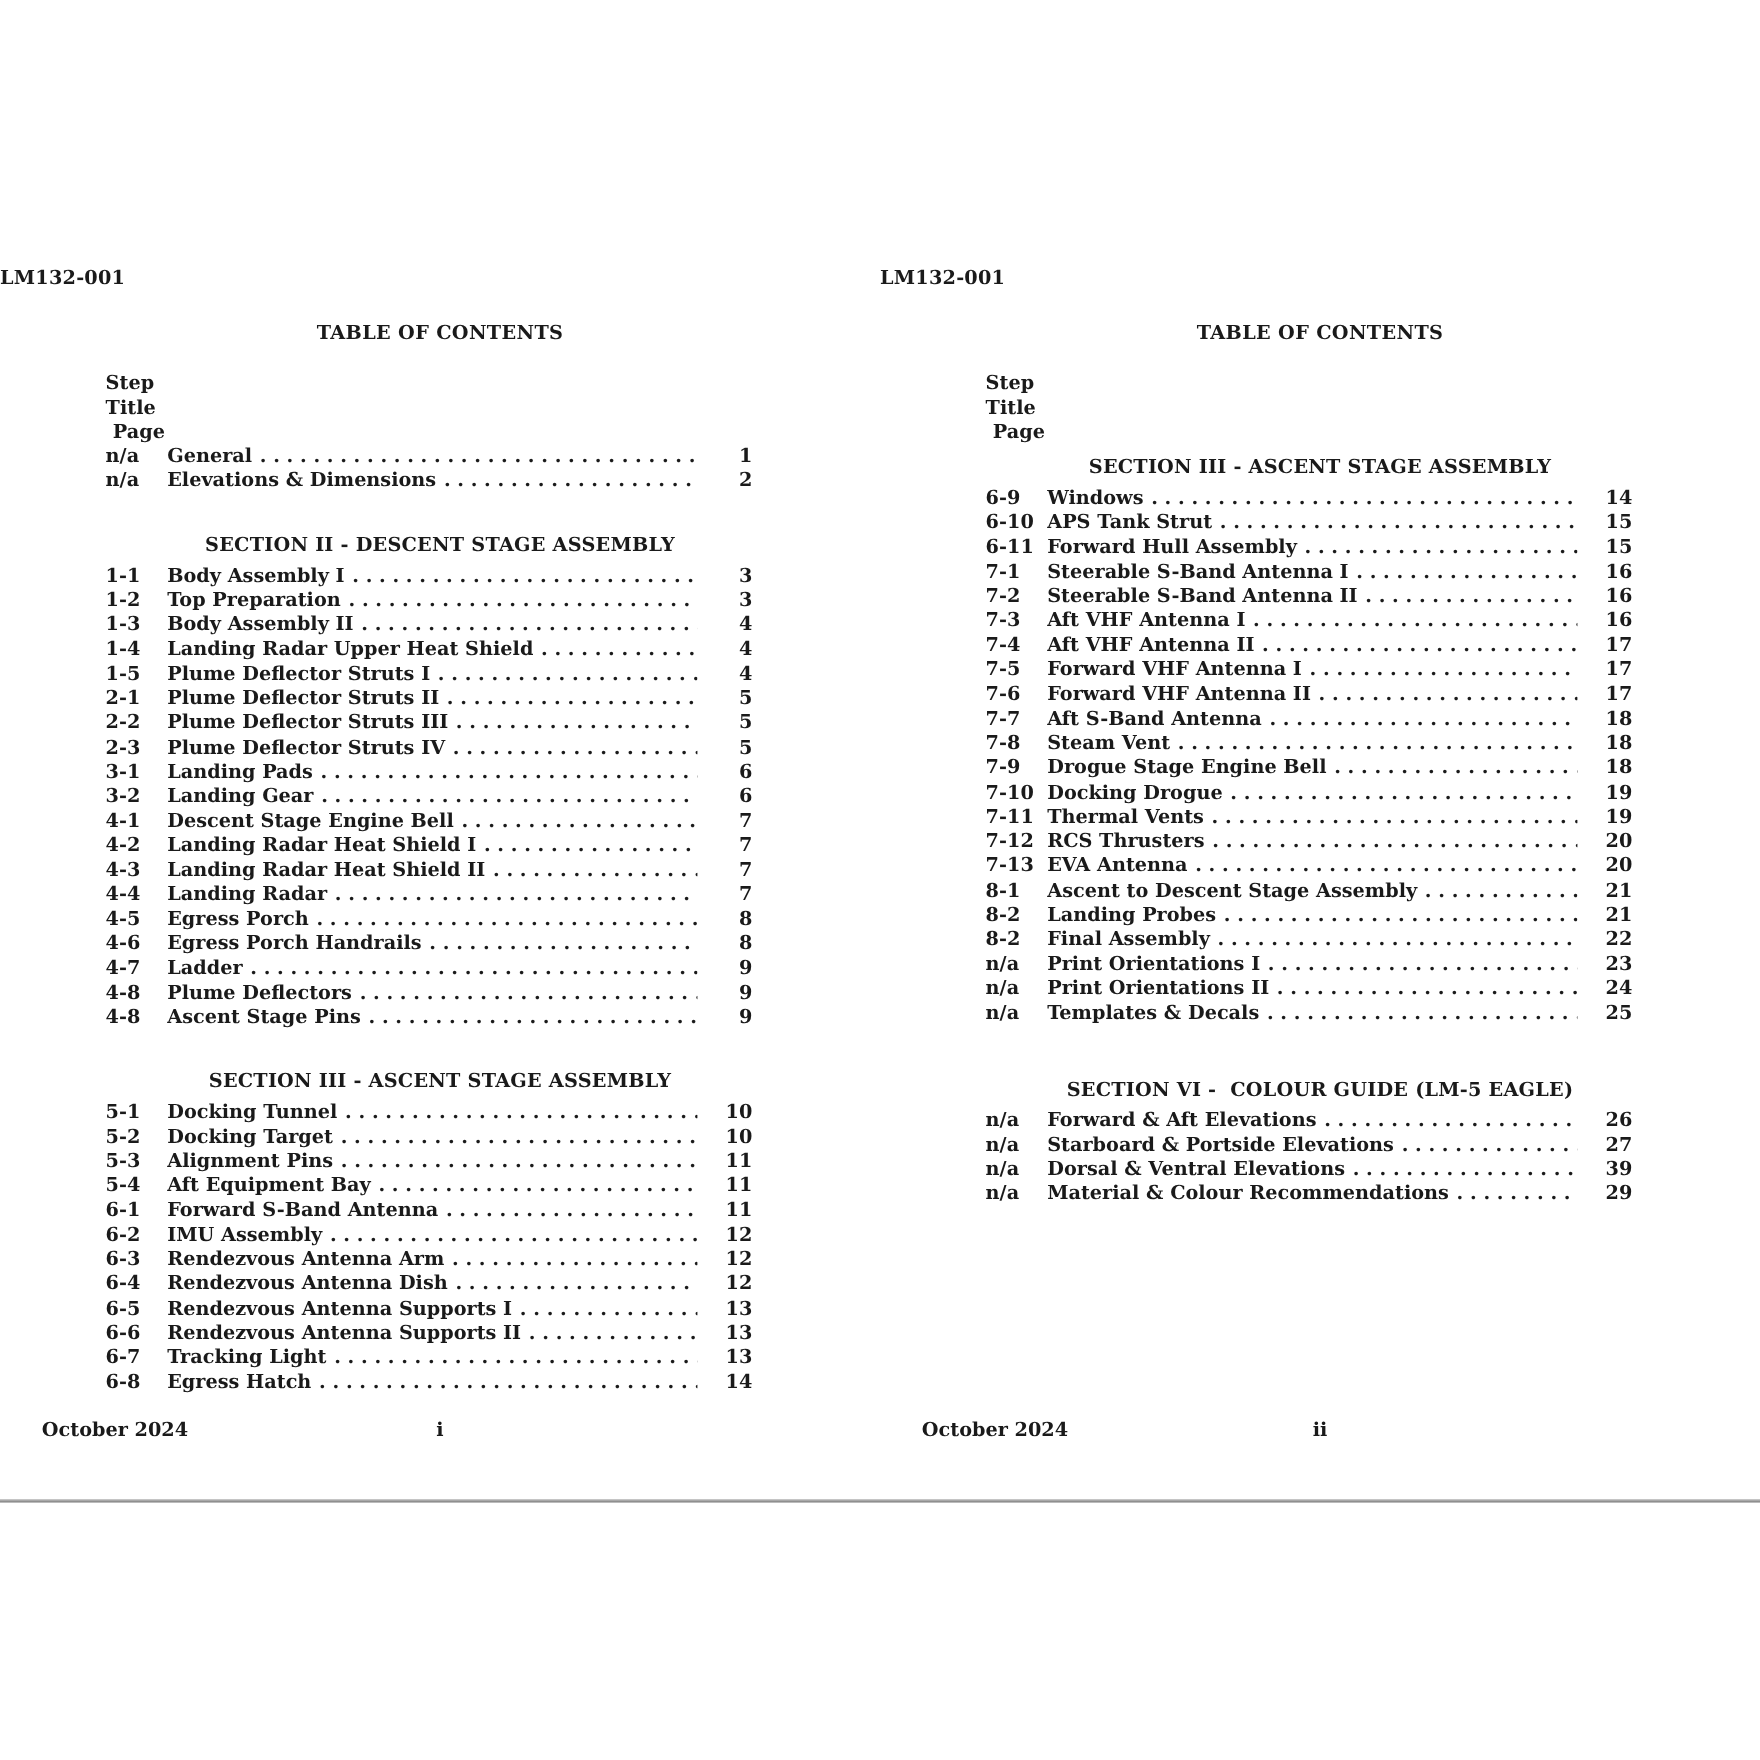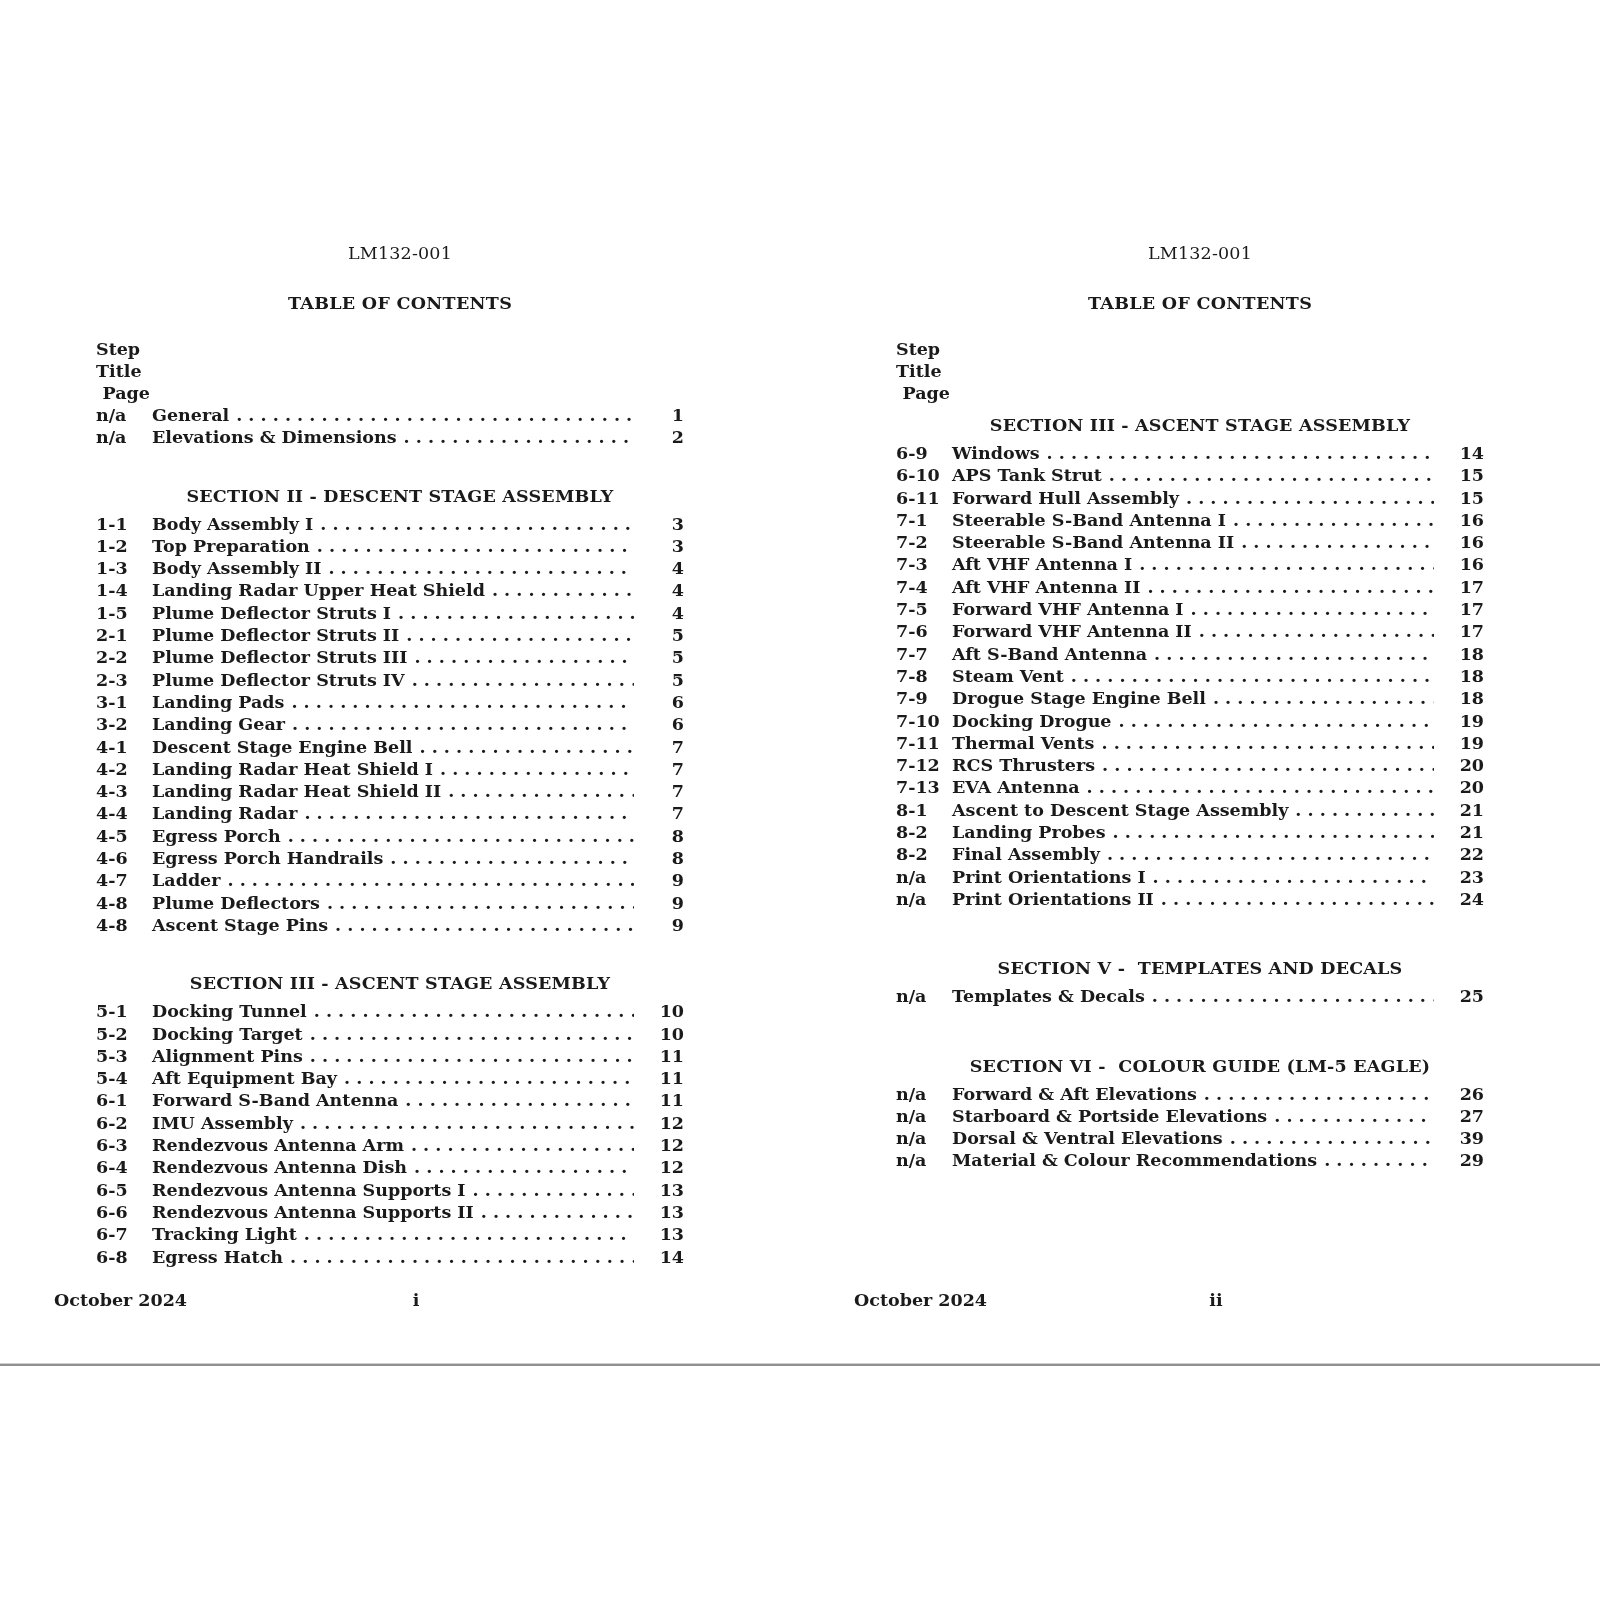--- a/index.html
+++ b/index.html
@@ -27,23 +27,23 @@
   }
   .page {
     position: relative;
     width: 800px;
     height: 1600px;
     box-sizing: border-box;
     padding-top: 242px;
     font-size: 17.5px;
   }
   .doc-number {
-    text-align: center;
+    text-align: left;
     line-height: 22px;
-    font-weight: 400;
+    font-weight: 700;
     letter-spacing: 0.2px;
   }
   .toc-title {
     text-align: center;
     line-height: 22px;
     margin-top: 28px;
     font-weight: 700;
     letter-spacing: 0.3px;
   }
   .colhead {
@@ -94,21 +94,21 @@
   .pagenum {
     width: 54px;
     flex: none;
     text-align: right;
     box-sizing: border-box;
     padding-right: 12px;
   }
   .footer {
     position: absolute;
     top: 1289px;
-    left: 16px;
+    left: 0;
     width: 100%;
     line-height: 22px;
     font-weight: 700;
   }
   .footer .date {
     position: absolute;
     left: 38px;
     top: 0;
     white-space: nowrap;
   }
@@ -486,21 +486,20 @@
               <span class="pagenum">23</span>
             </div>
             <div class="row">
               <span class="step">n/a</span>
               <span class="entry-title">Print Orientations II</span>
               <span class="leader">. . . . . . . . . . . . . . . . . . . . . . . . . . . . . . . . . . . . . . . . . . . . . . . . . . . . . . . . . . . . . . . . . . . . . . . . . . . . . . . . </span>
               <span class="pagenum">24</span>
             </div>
           </div>
           <div class="section">
-            <div class="section-heading">SECTION V -  TEMPLATES AND DECALS</div>
             <div class="row">
               <span class="step">n/a</span>
               <span class="entry-title">Templates &amp; Decals</span>
               <span class="leader">. . . . . . . . . . . . . . . . . . . . . . . . . . . . . . . . . . . . . . . . . . . . . . . . . . . . . . . . . . . . . . . . . . . . . . . . . . . . . . . . </span>
               <span class="pagenum">25</span>
             </div>
           </div>
           <div class="section">
             <div class="section-heading">SECTION VI -  COLOUR GUIDE (LM-5 EAGLE)</div>
             <div class="row">

